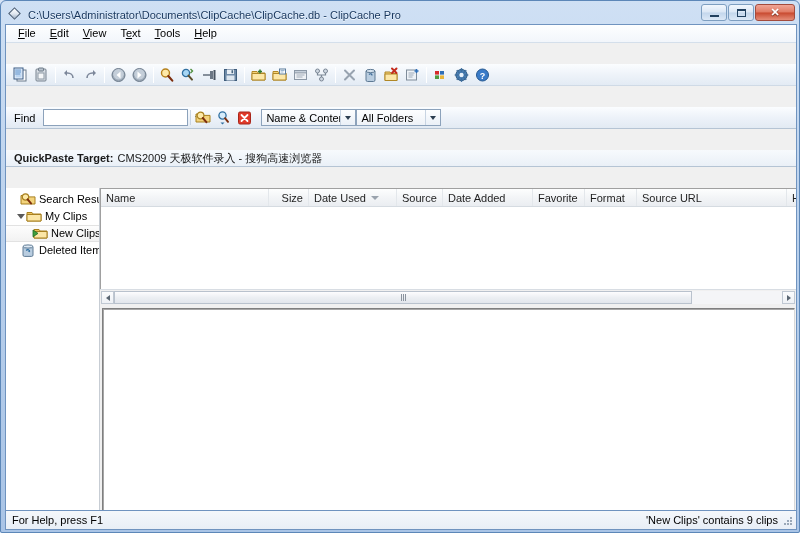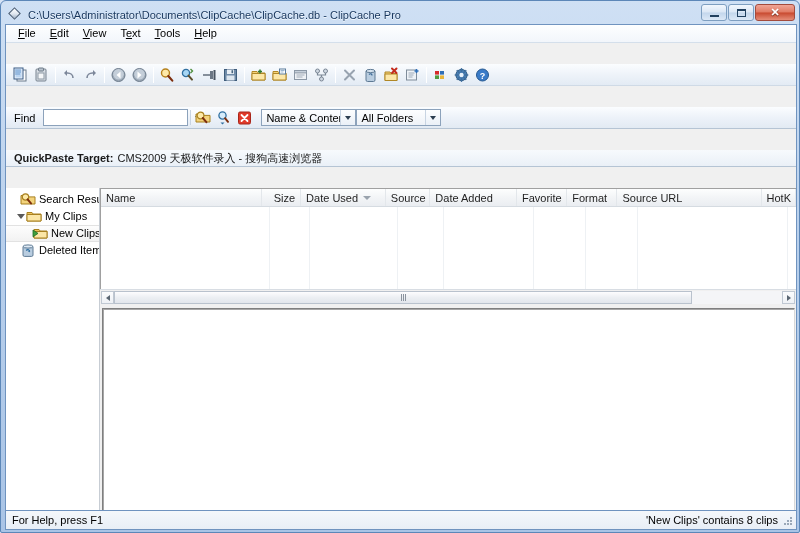--- a/index.html
+++ b/index.html
@@ -318,21 +318,21 @@
   }
 
   
   #listpane {
     height: 101px;
     flex: 0 0 101px;
     background: #ffffff;
     border-left: 1px solid #a0a0a0;
     border-top: 1px solid #a0a0a0;
     display: flex;
-    flex-direction: column;
+    flex-direction: row;
     overflow: hidden;
   }
   #list-header {
     height: 18px;
     flex: 0 0 18px;
     display: flex;
     background: linear-gradient(to bottom, #fdfefe 0%, #f3f5f7 48%, #eaedf1 100%);
     border-bottom: 1px solid #d5dbe1;
   }
   .col {
@@ -824,21 +824,21 @@
         <div id="previewwrap">
           <div id="preview"></div>
         </div>
 
       </div>
     </div>
   </div>
 
   <div id="statusbar">
     <div id="status-left">For Help, press F1</div>
-    <div id="status-right">'New Clips' contains 8 clips</div>
+    <div id="status-right">'New Clips' contains 9 clips</div>
     <div id="status-grip">
       <i style="left:8px; top:2px"></i>
       <i style="left:5px; top:5px"></i>
         <i style="left:8px; top:5px"></i>
       <i style="left:2px; top:8px"></i>
         <i style="left:5px; top:8px"></i>
         <i style="left:8px; top:8px"></i>
     </div>
   </div>
 

